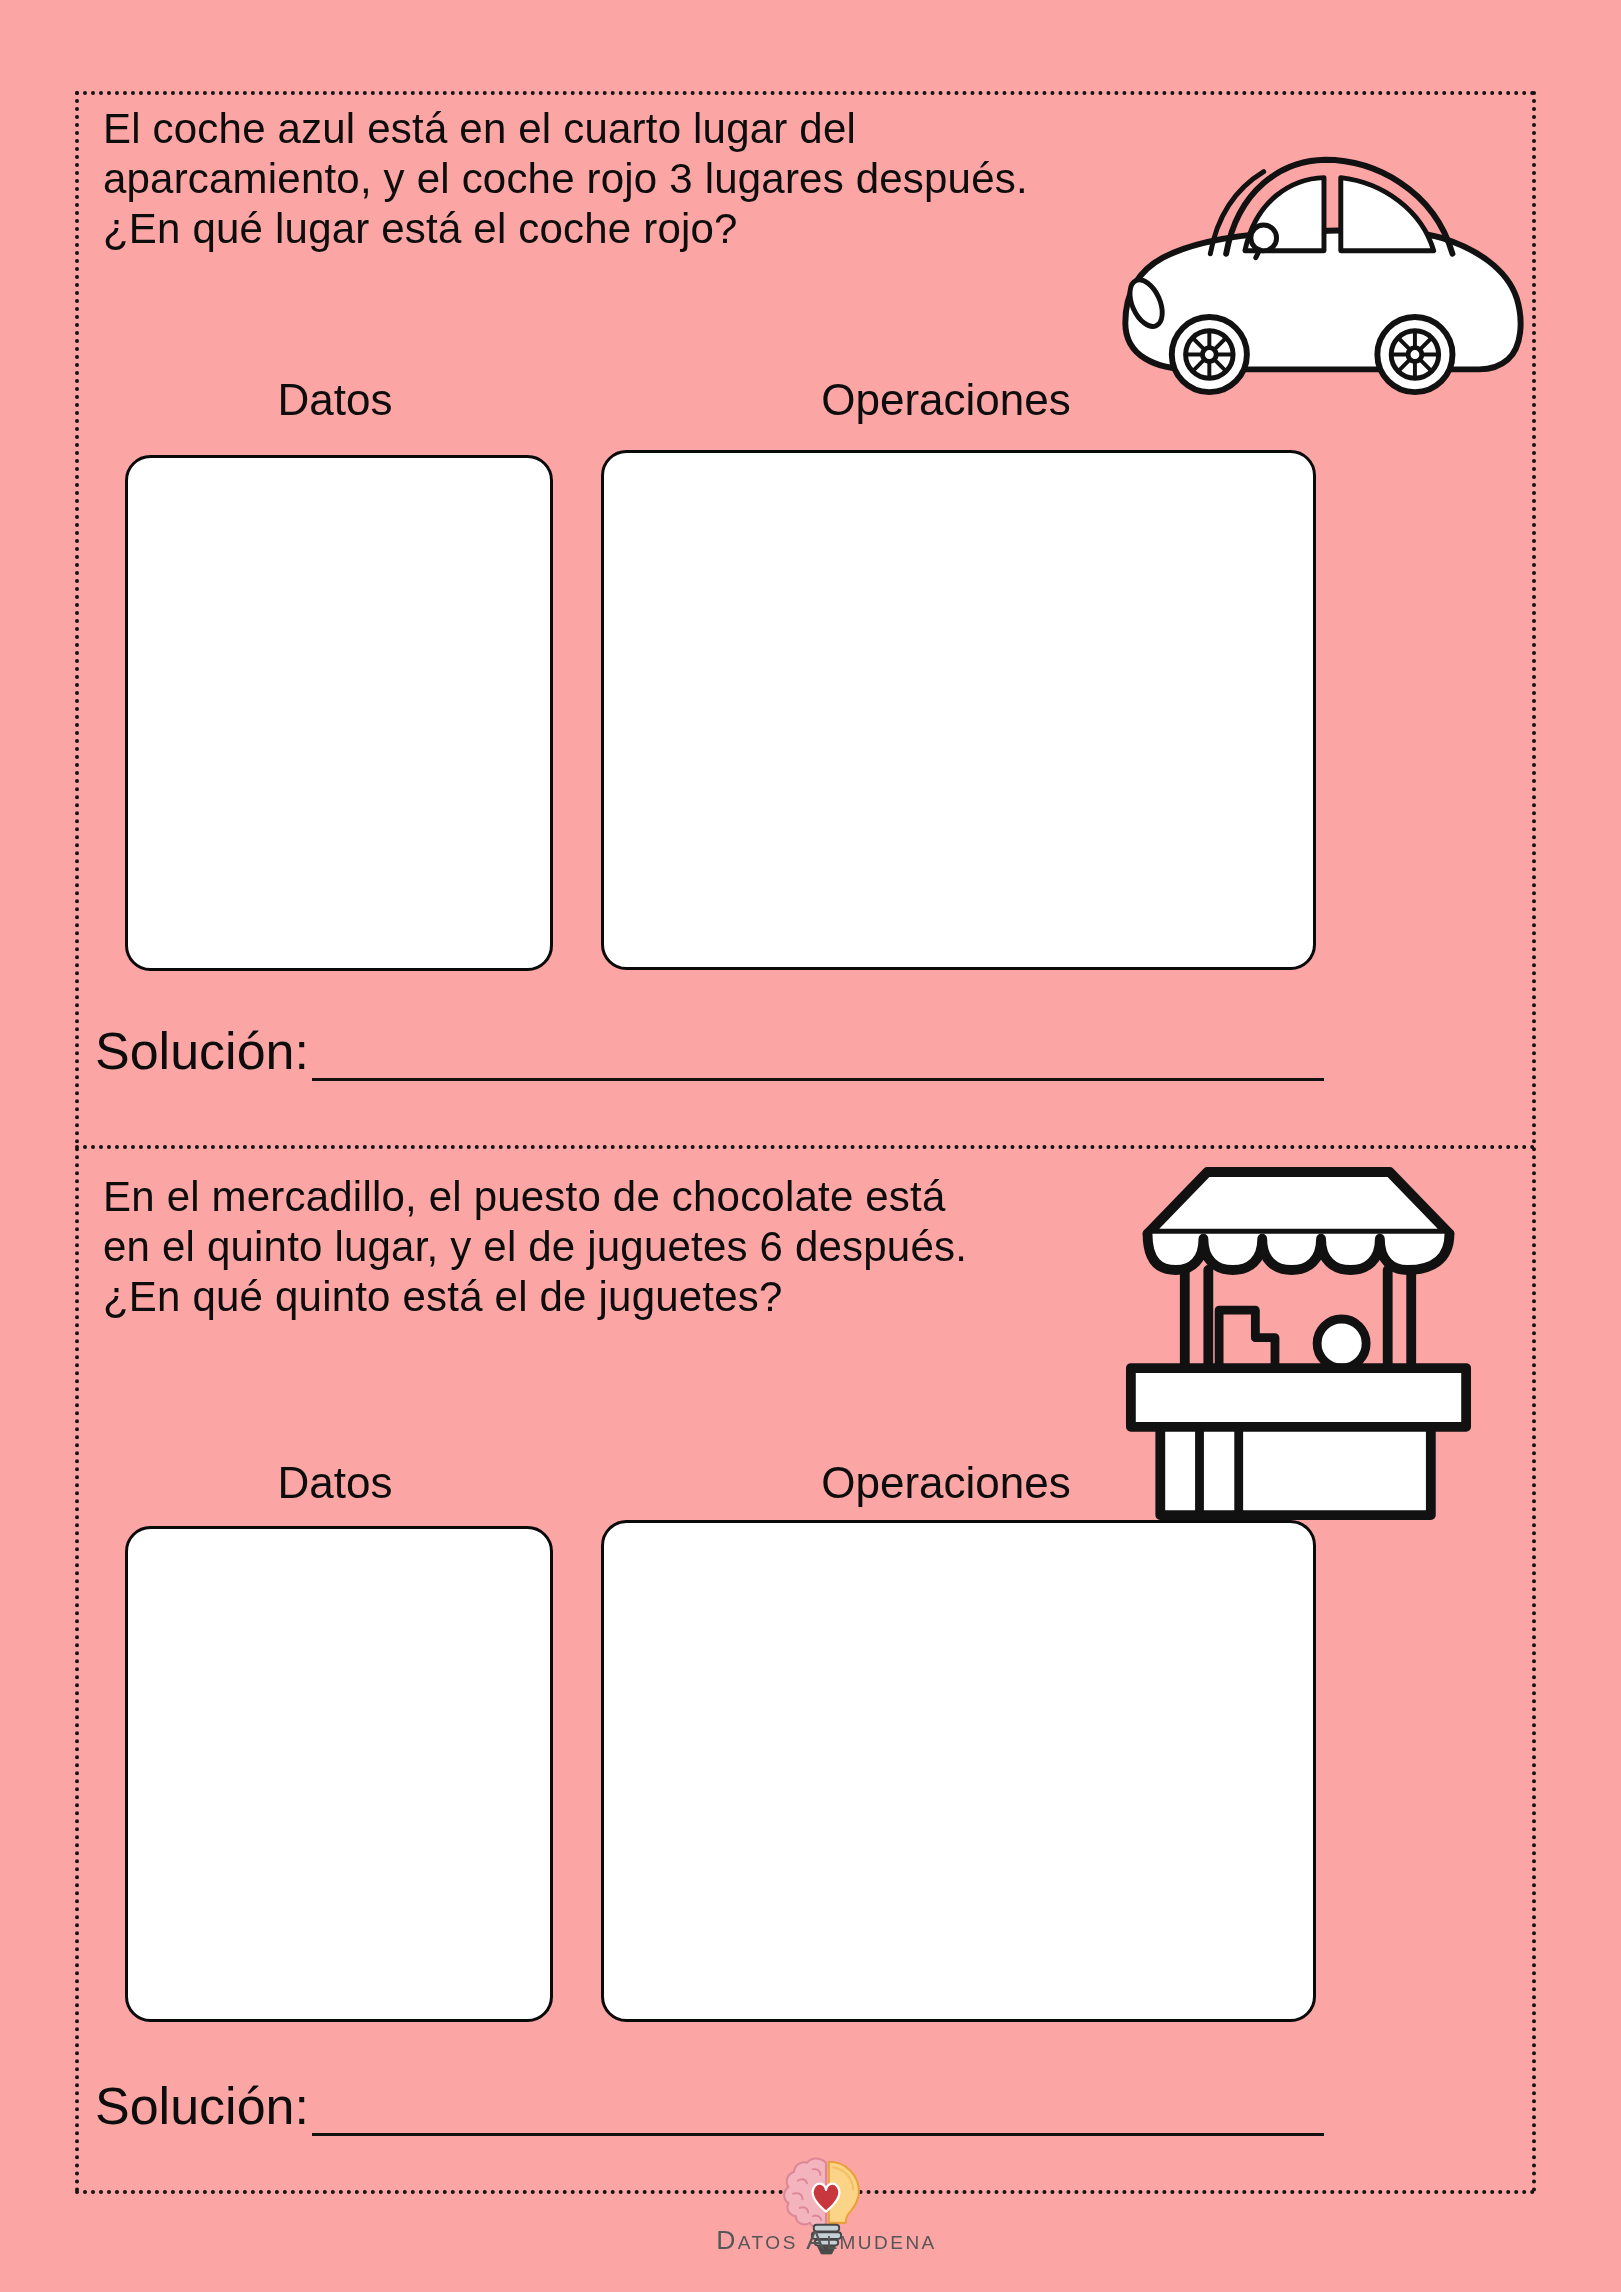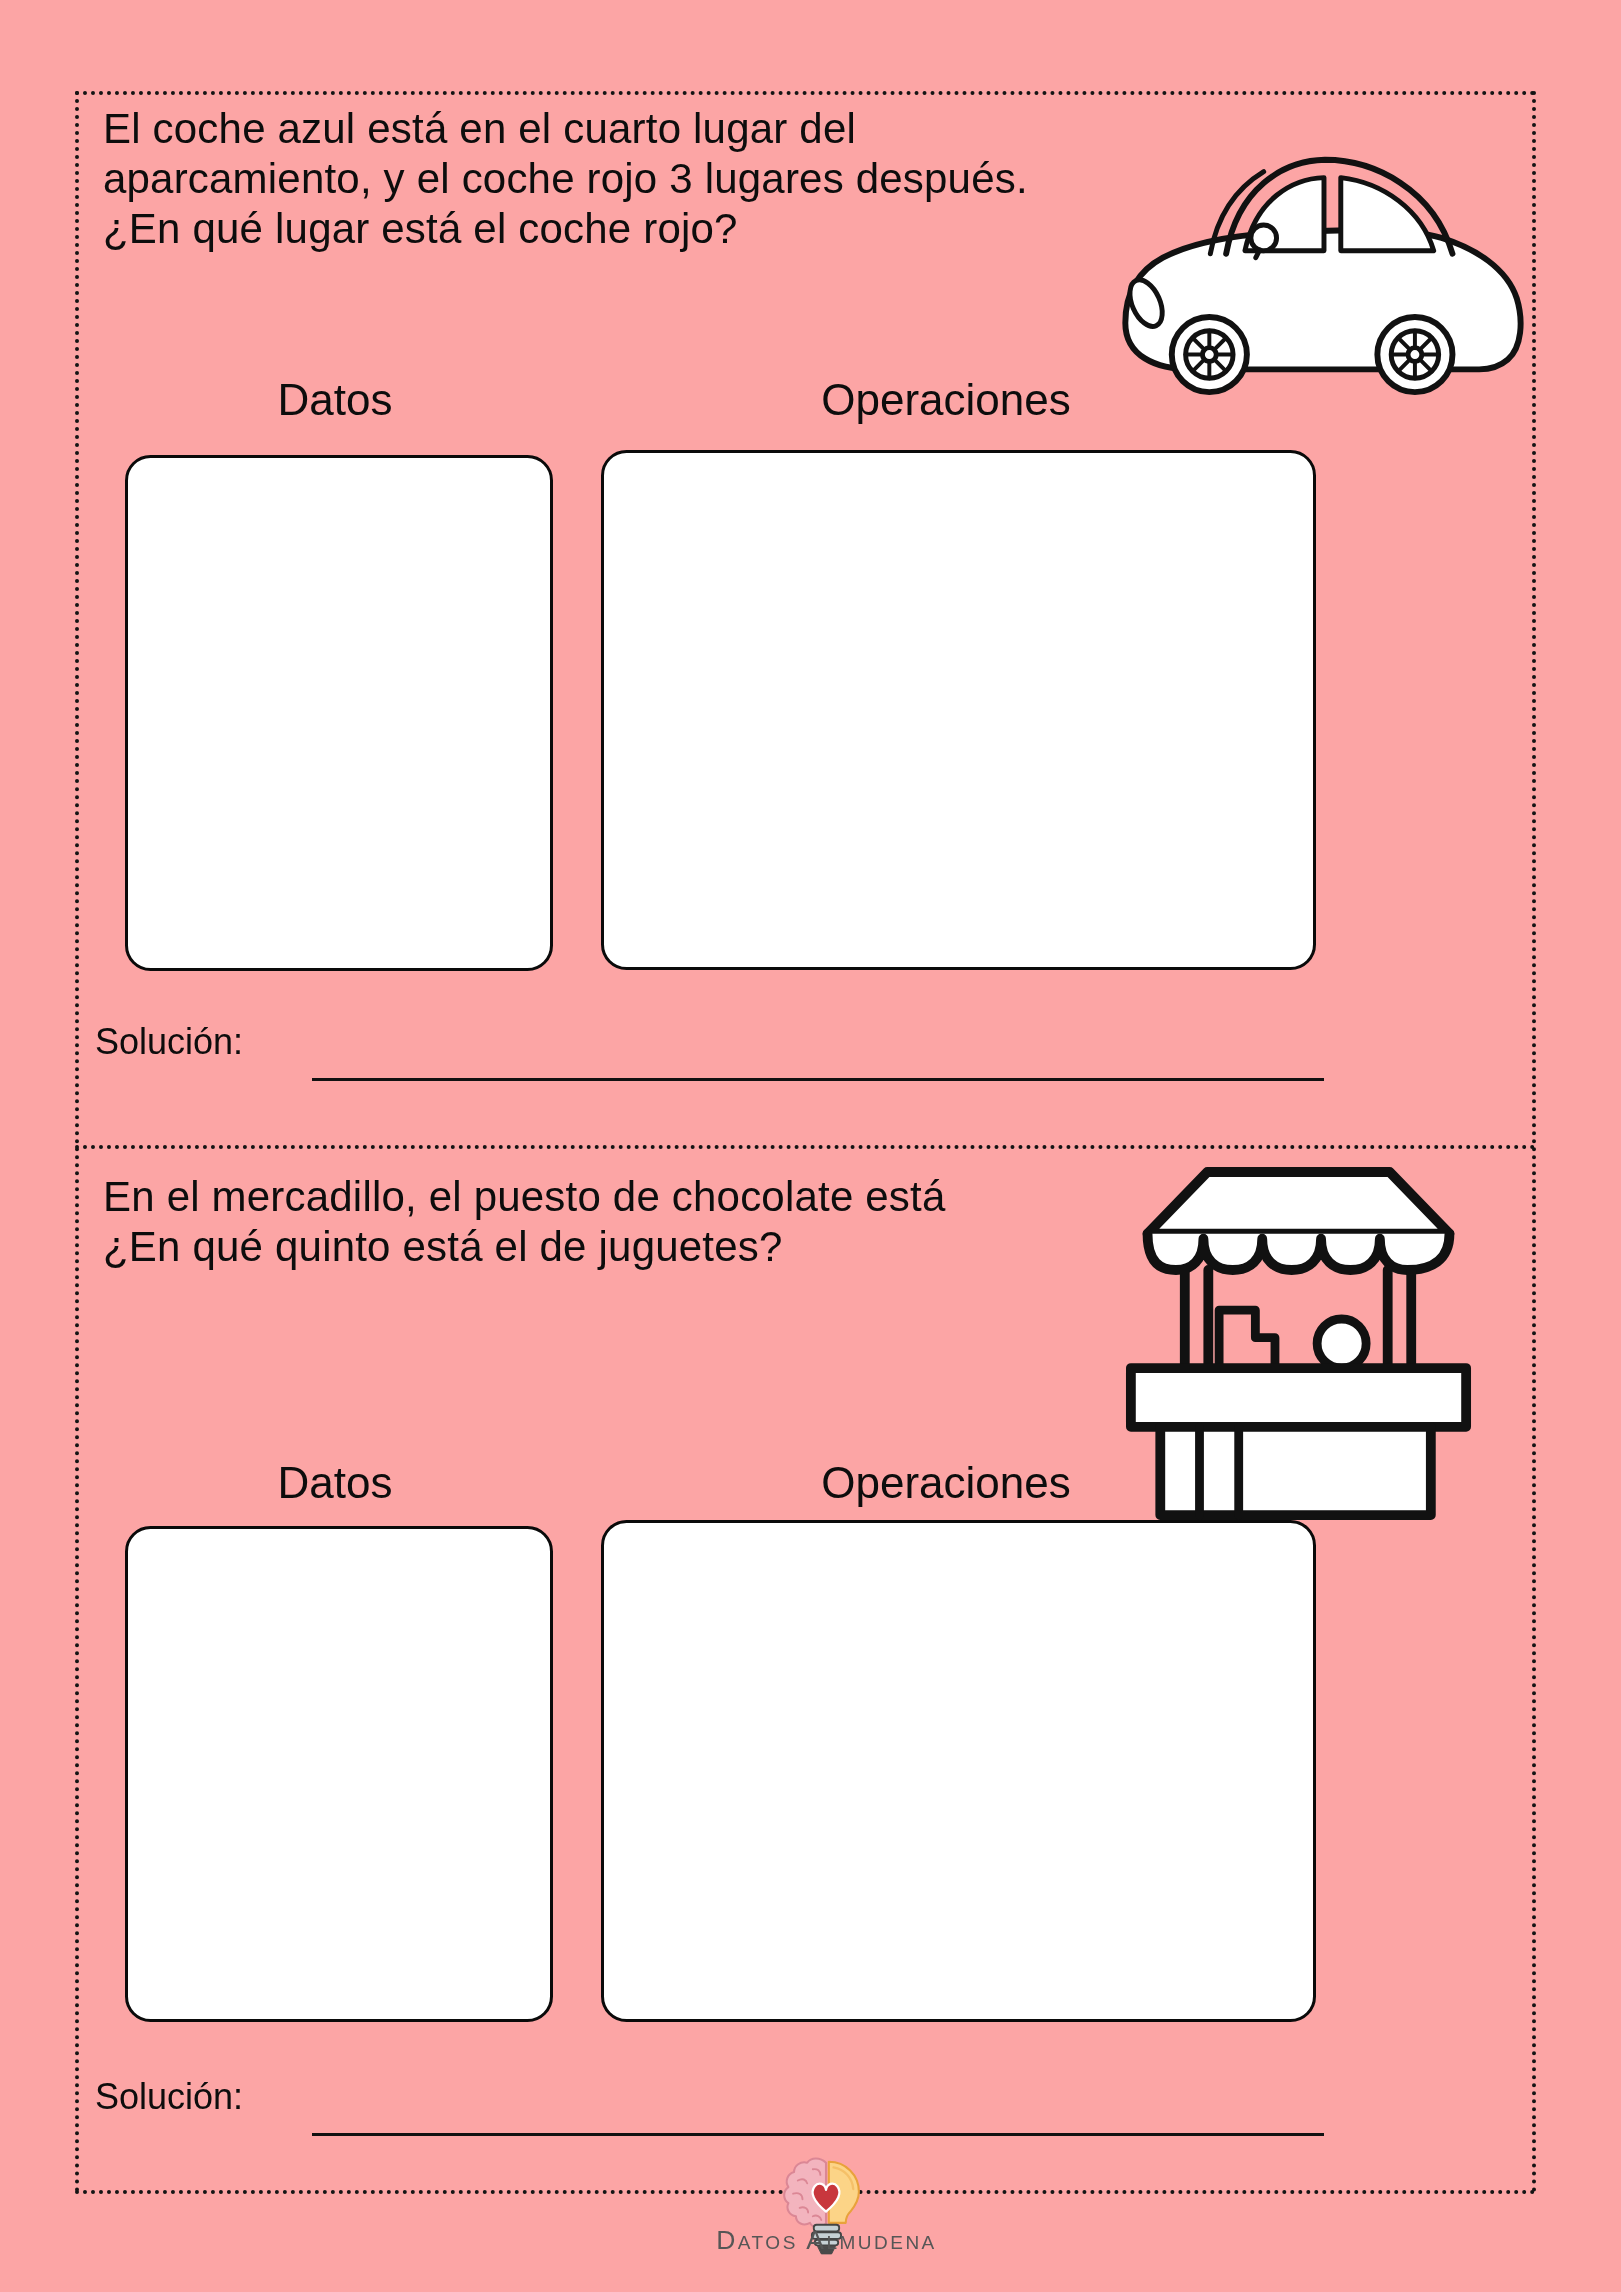--- a/index.html
+++ b/index.html
@@ -28,21 +28,21 @@
   .datos-label-1,.oper-label-1{top:375px;}
   .datos-label-2,.oper-label-2{top:1458px;}
   .writing-box{
     position:absolute;background:#ffffff;
     border:3.9px solid #0a0a0a;border-radius:25.5px;box-sizing:border-box;
   }
   .datos-box-1{left:125px;top:455px;width:428px;height:516px;}
   .oper-box-1{left:601px;top:450px;width:715px;height:520px;}
   .datos-box-2{left:125px;top:1526px;width:428px;height:496px;}
   .oper-box-2{left:601px;top:1520px;width:715px;height:502px;}
-  .solucion-row{position:absolute;left:95px;font-size:36px;color:#0d0d0d;}
+  .solucion-row{position:absolute;left:95px;font-size:52px;color:#0d0d0d;}
   .sol-1{top:1021px;}
   .sol-2{top:2076px;}
   .solucion-line{
     position:absolute;left:312px;width:1012px;height:0;
     border-bottom:3.9px solid #111111;
   }
   .sol-line-1{top:1078px;}
   .sol-line-2{top:2133px;}
   .illustration{position:absolute;}
   .car-illustration{left:1115px;top:145px;width:416px;height:255px;}
@@ -118,20 +118,21 @@
     <div class="writing-box datos-box-1"></div>
     <div class="writing-box oper-box-1"></div>
 
     <div class="solucion-row sol-1">Solución:</div>
     <div class="solucion-line sol-line-1"></div>
   </div>
 
   <div>
     <div class="problem-text p2">
       <div>En el mercadillo, el puesto de chocolate está</div>
+      <div>en el quinto lugar, y el de juguetes 6 después.</div>
       <div>¿En qué quinto está el de juguetes?</div>
     </div>
 
     <div class="illustration stall-illustration">
       <svg viewBox="0 0 354 366" width="347" height="359">
         <g fill="#ffffff" stroke="#111111" stroke-width="10" stroke-linecap="round" stroke-linejoin="round">
 
           <path d="M 84 6 L 270 6 L 331 69 L 23 69 Z"></path>
 
           <path d="M 23 69

